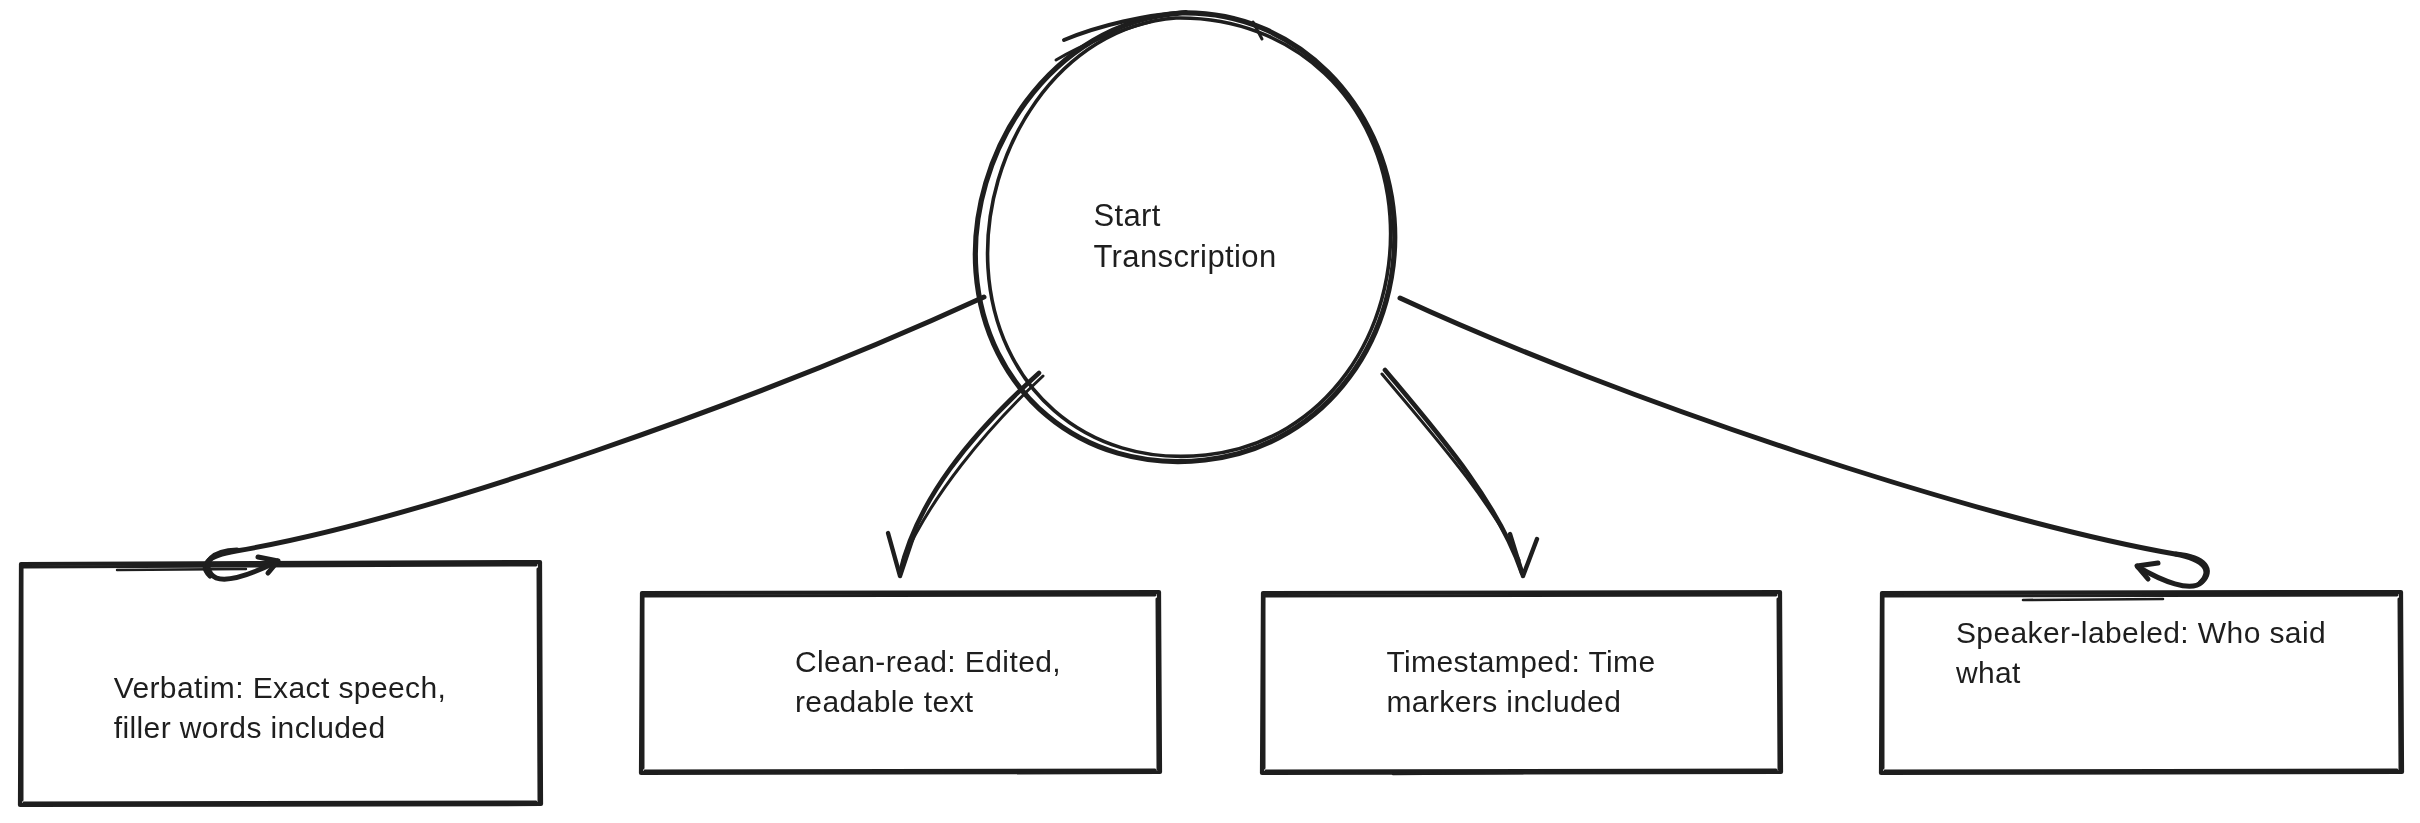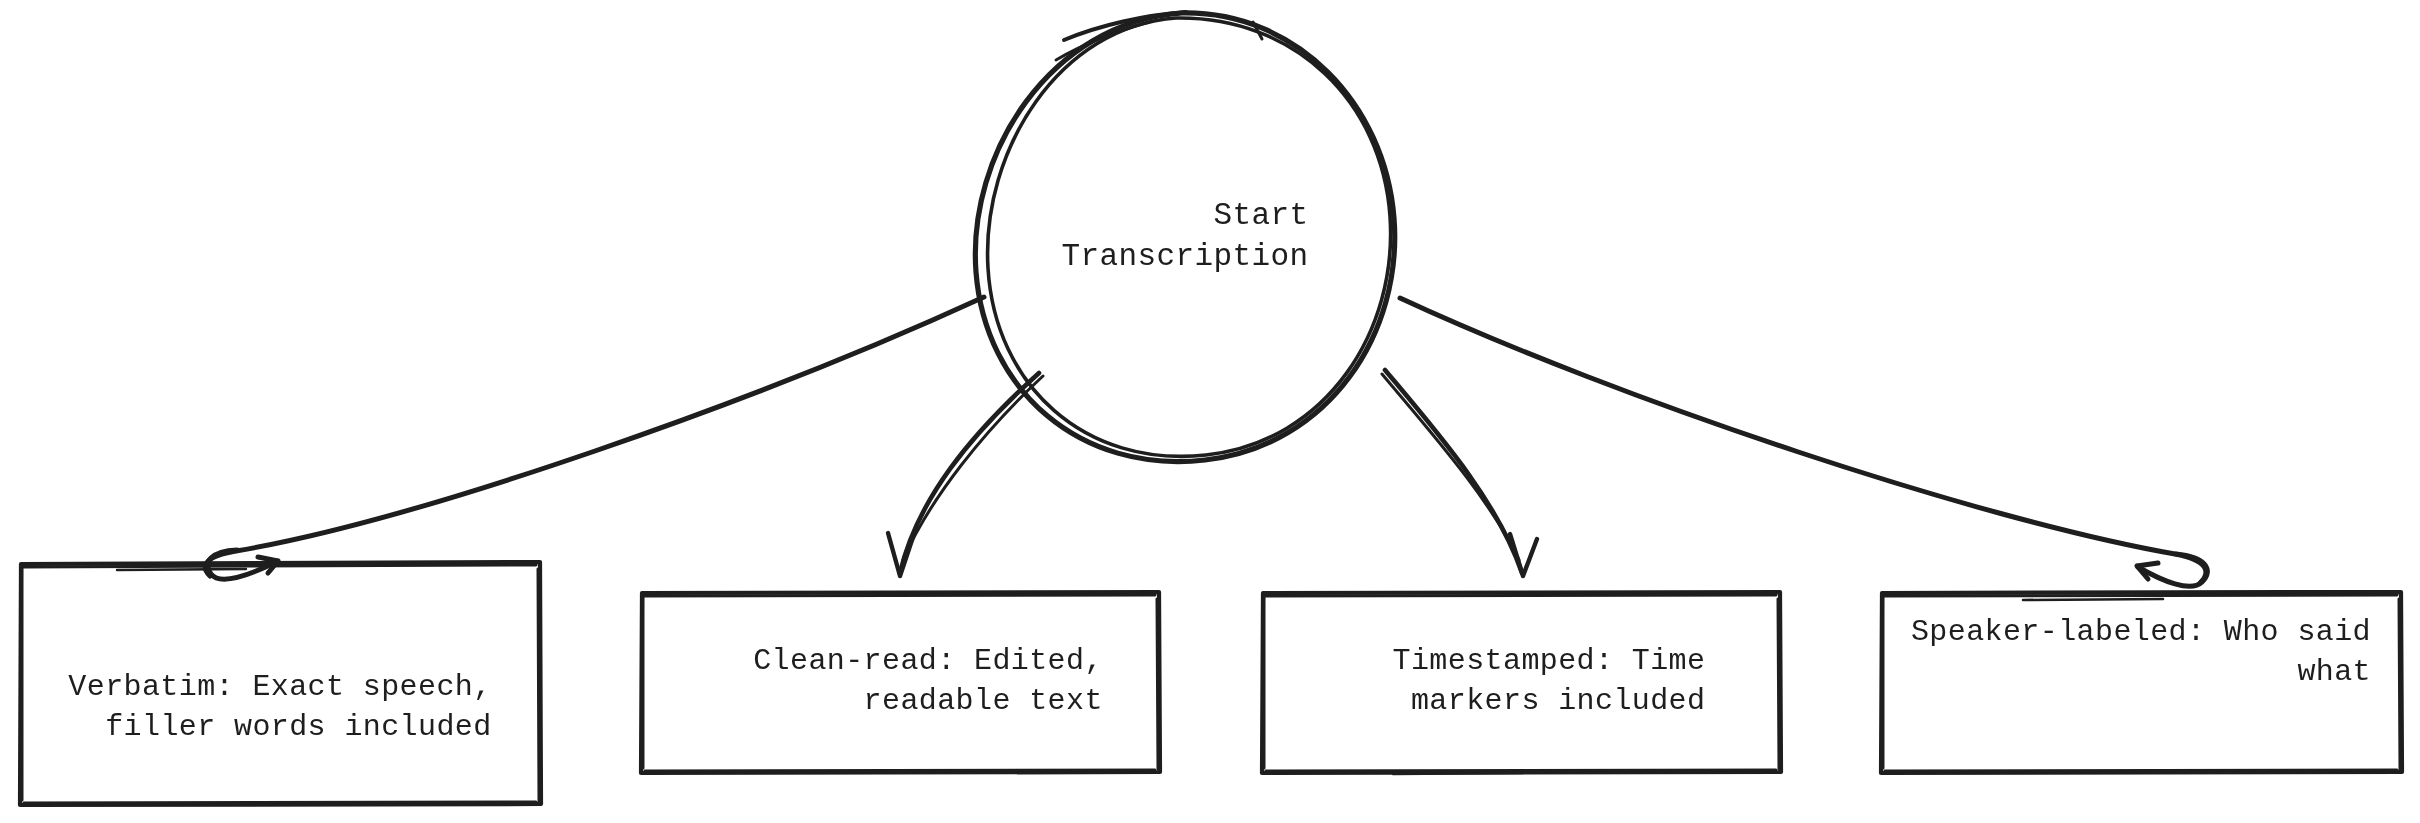--- a/index.html
+++ b/index.html
@@ -9,36 +9,36 @@
     font-family:"DejaVu Sans", sans-serif;
     overflow:hidden;
     position:relative;
   }
   #canvas{position:absolute;left:0;top:0;width:2420px;height:823px;}
   .node-label{
     position:absolute;
     display:flex;
     align-items:center;
     justify-content:center;
-    text-align:right;
+    text-align:left;
     color:#1e1e1e;
-    font-family:Liberation Mono, monospace;
+    font-family:Liberation Sans, sans-serif;
     font-size:30px;
     line-height:1.32;
     letter-spacing:0.4px;
     white-space:pre-line;
     pointer-events:none;
   }
   #start-label{
     left:975px;top:12px;width:420px;height:450px;
     font-size:31px;
   }
   #box1-label{left:19px;  top:586px; width:522px; height:243px;}
   #box2-label{left:640px; top:592px; width:576px; height:180px;}
-  #box3-label{left:1261px;top:592px; width:520px; height:180px;padding-left:28px;}
+  #box3-label{left:1261px;top:592px; width:520px; height:180px;}
   #box4-label{left:1880px;top:563px; width:522px; height:180px;}
 </style>
 </head>
 <body>
 
 <svg id="canvas" viewBox="0 0 2420 823" xmlns="http://www.w3.org/2000/svg">
 
   <g>
     <path fill="none" stroke="#1e1e1e" stroke-width="5.2" stroke-linecap="round" stroke-linejoin="round" d="M1182,13
          C1297,11 1385,104 1394,218

